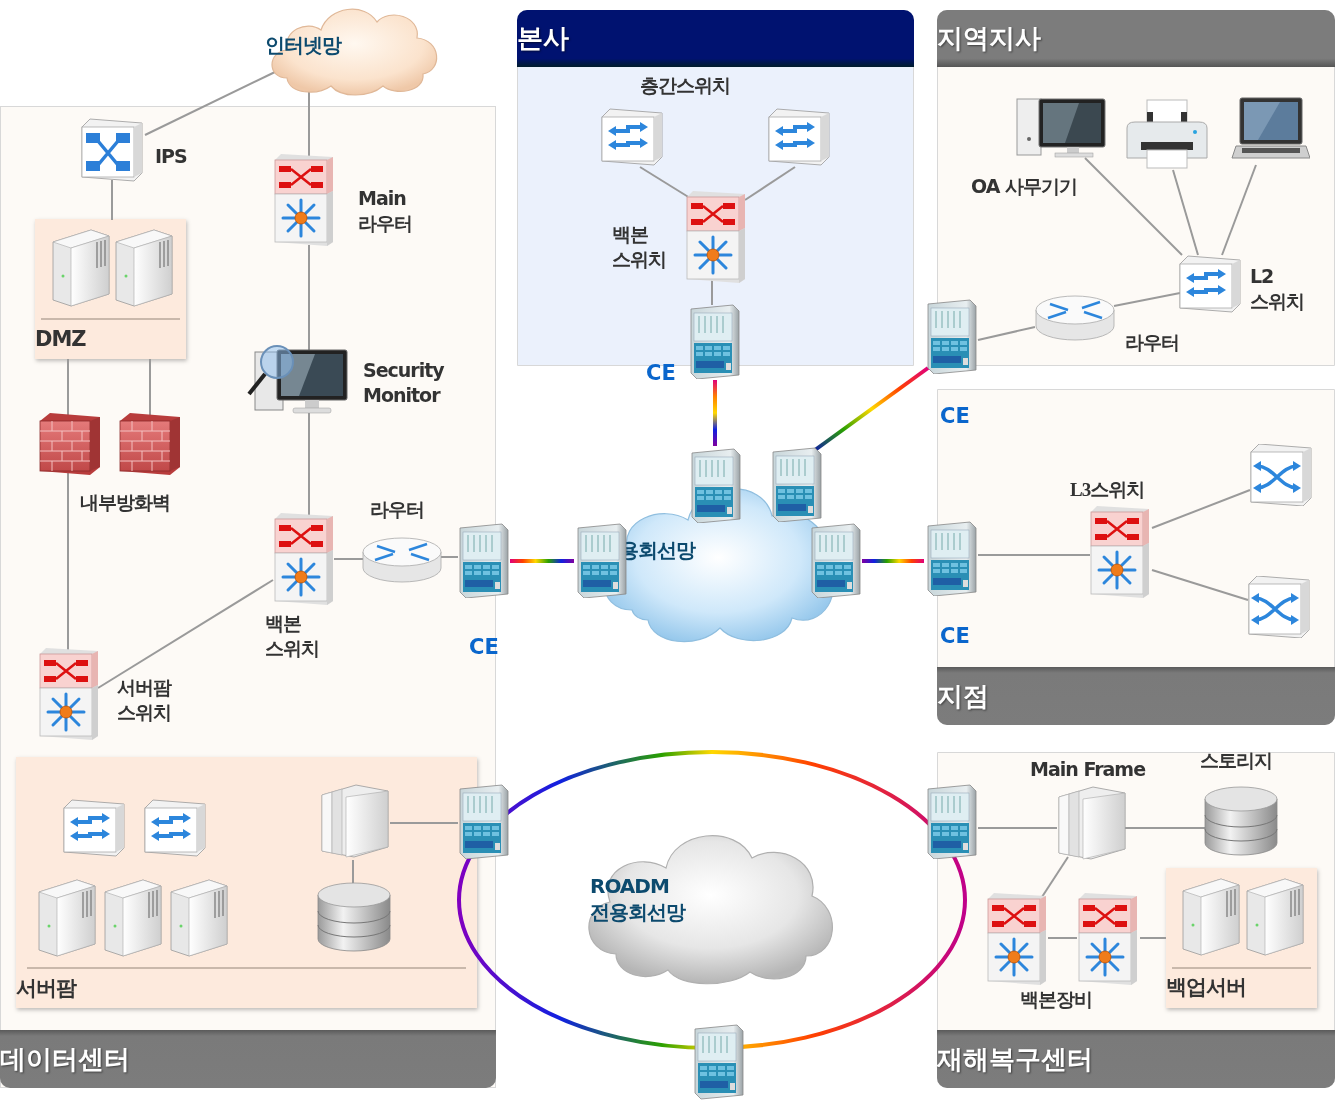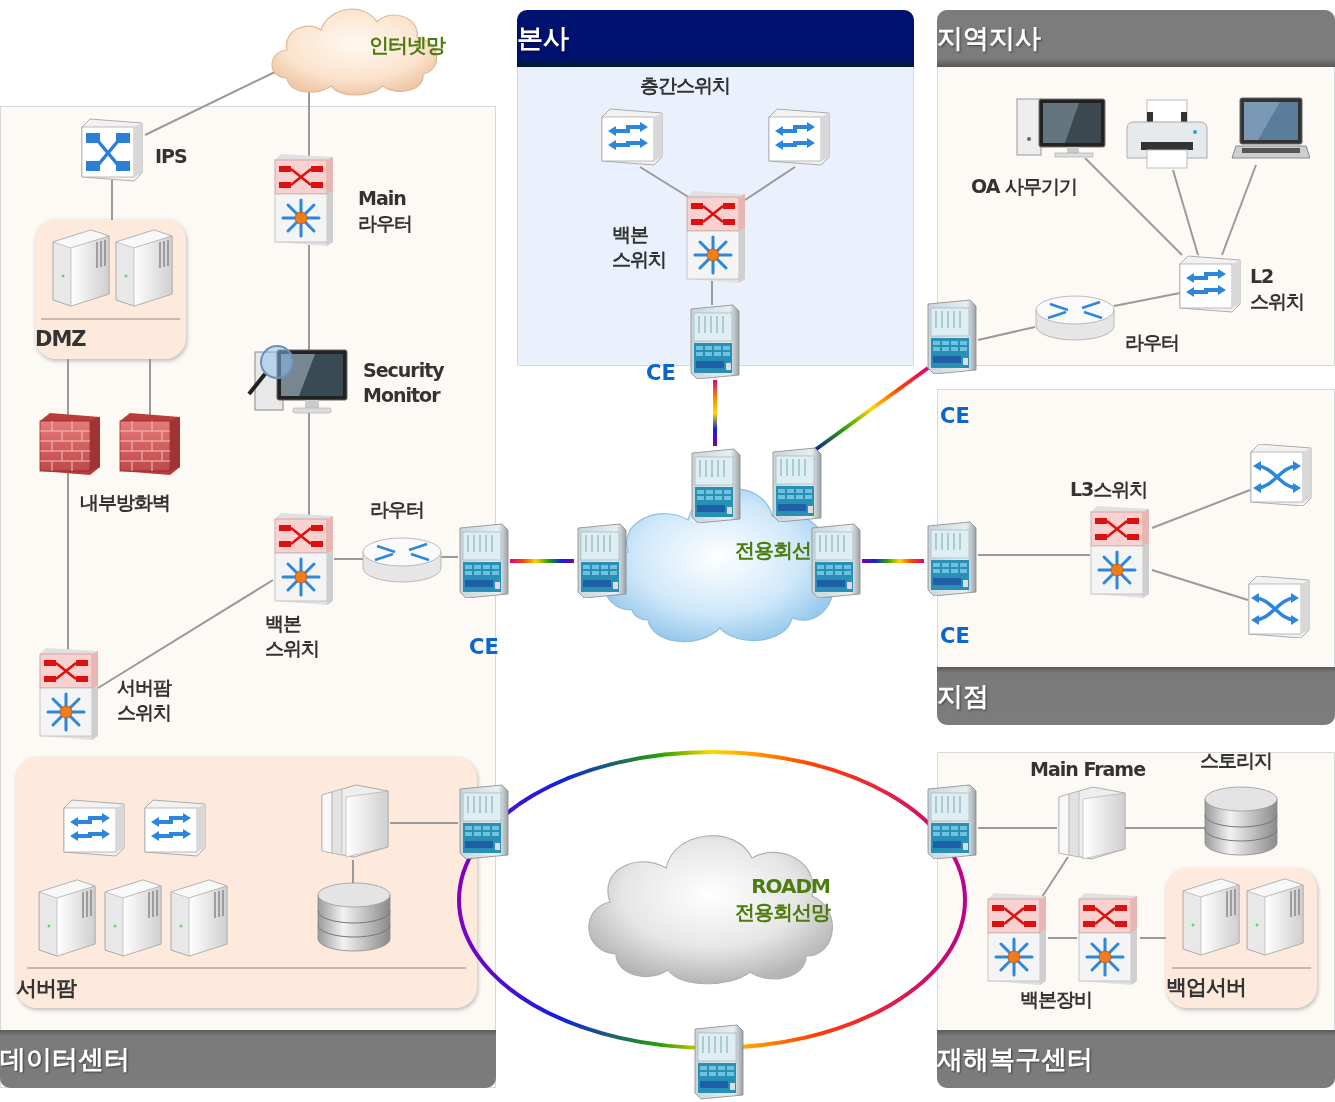--- a/index.html
+++ b/index.html
@@ -4,28 +4,28 @@
 <style>
   html,body{margin:0;padding:0;background:#ffffff;}
   body{width:1335px;height:1102px;position:relative;overflow:hidden;font-family:"DejaVu Sans","Liberation Sans",sans-serif;color:#333;}
   .abs{position:absolute;}
   .panel{position:absolute;background:#fdfaf6;border:1px solid #d8d8d8;box-sizing:border-box;}
   .panel-hq{background:#ebf1fc;}
   .hdr{position:absolute;color:#fff;font-weight:bold;font-size:26px;text-align:left;box-sizing:border-box;text-shadow:1px 1px 2px rgba(0,0,0,.5);}
   .hdr-gray{background:linear-gradient(#5a5a5a 0,#7a7a7a 6px,#7c7c7c 100%);}
   .hdr-gray-top{background:linear-gradient(#7c7c7c 0,#7c7c7c 85%,#555 100%);}
   .hdr-navy{background:linear-gradient(#001270 0,#001270 85%,#001c2c 100%);}
-  .subbox{position:absolute;background:#fdeadd;box-shadow:1px 2px 4px rgba(0,0,0,.25);box-sizing:border-box;border-radius:21px;}
+  .subbox{position:absolute;background:#fdeadd;box-shadow:1px 2px 4px rgba(0,0,0,.25);box-sizing:border-box;}
   .subbox .sep{position:absolute;left:6px;right:6px;height:2px;background:#c9b8ab;}
   .lbl{position:absolute;font-size:19px;font-weight:bold;color:#333;text-align:left;line-height:25px;white-space:nowrap;letter-spacing:-1px;}
   .lbl-l{text-align:left;}
   .ce{position:absolute;font-size:21px;font-weight:bold;color:#0a66cc;margin-top:24px;}
   svg.lines{position:absolute;left:0;top:0;}
   .icon{position:absolute;}
-  .cloud-text{position:absolute;font-size:20px;font-weight:bold;color:#4d7c0f;text-align:right;line-height:26px;letter-spacing:-1px;}
+  .cloud-text{position:absolute;font-size:20px;font-weight:bold;color:#0c4a6e;text-align:left;line-height:26px;letter-spacing:-1px;}
 </style>
 </head>
 <body>
 
 <svg width="0" height="0" style="position:absolute">
   <defs>
     <linearGradient id="rainbowH" x1="0" y1="0" x2="1" y2="0">
       <stop offset="0" stop-color="#e0007a"></stop>
         <stop offset=".2" stop-color="#ff4000"></stop>
         <stop offset=".4" stop-color="#ffd800"></stop>
@@ -506,21 +506,21 @@
 <div class="lbl" style="left:1125px;top:330px;width:70px;">라우터</div>
 <svg class="icon" style="left:924px;top:298px;" width="54" height="76">
     <use href="#ceSym" width="54" height="76"></use>
   </svg>
 <div class="ce" style="left:940px;top:380px;">CE</div>
 
 <svg class="icon" style="left:924px;top:520px;" width="54" height="76">
     <use href="#ceSym" width="54" height="76"></use>
   </svg>
 <div class="ce" style="left:940px;top:600px;">CE</div>
-<div class="lbl" style="left:1070px;top:477px;width:95px;">L3스위치</div>
+<div class="lbl" style="left:1070px;top:477px;width:95px;font-family:Liberation Serif, serif;">L3스위치</div>
 <svg class="icon" style="left:1089px;top:506px;" width="62" height="92">
     <use href="#l3Sym" width="62" height="92"></use>
   </svg>
 <svg class="icon" style="left:1249px;top:444px;" width="64" height="62">
     <use href="#crossSym" width="64" height="62"></use>
   </svg>
 <svg class="icon" style="left:1247px;top:576px;" width="64" height="62">
     <use href="#crossSym" width="64" height="62"></use>
   </svg>
 

